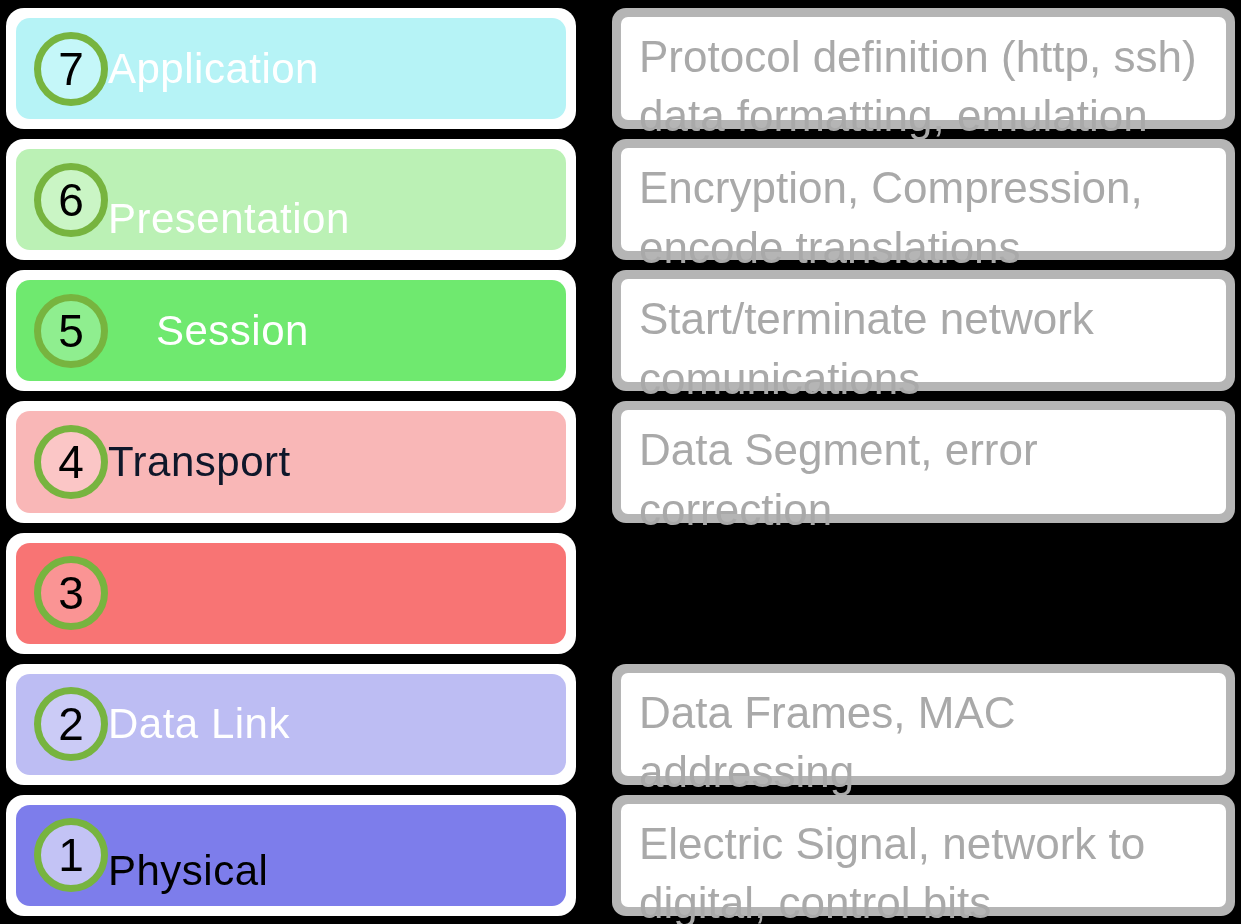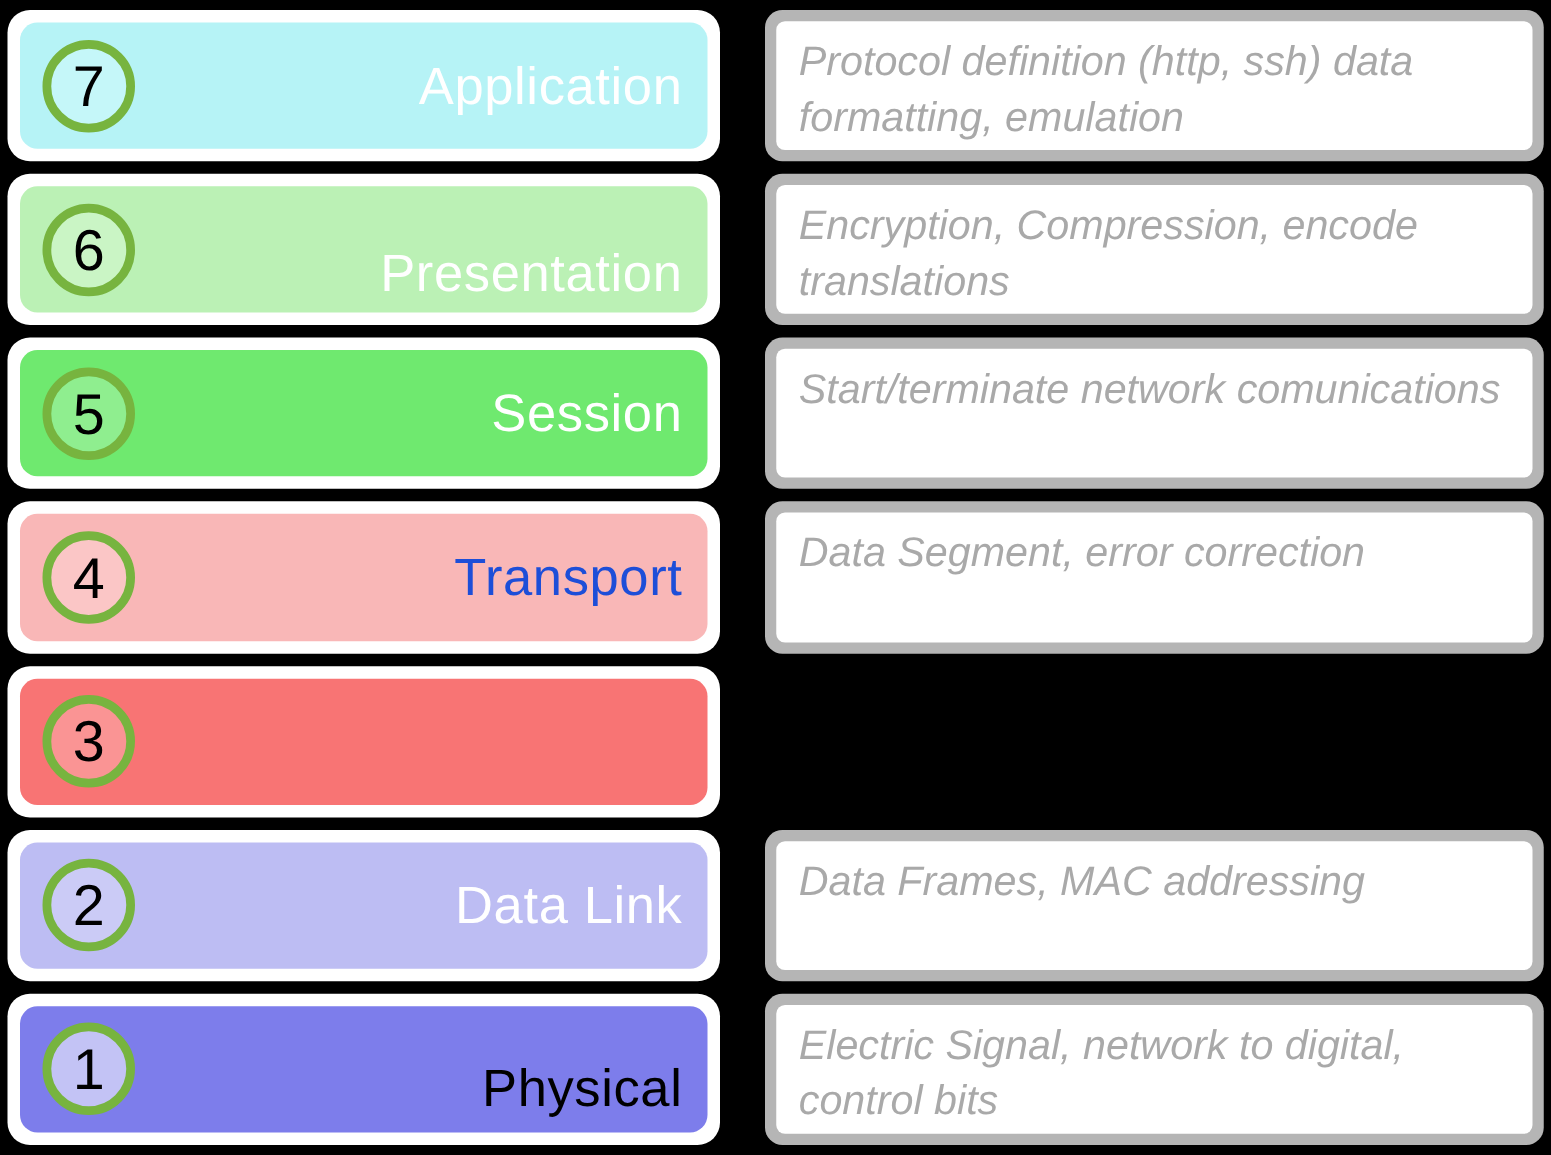--- a/index.html
+++ b/index.html
@@ -51,21 +51,21 @@
     display: flex;
     align-items: center;
     justify-content: center;
     font-size: 46px;
     color: #000000;
     flex: 0 0 auto;
     box-sizing: border-box;
   }
   .layer-name {
     flex: 1;
-    text-align: right;
+    text-align: left;
     font-size: 42px;
     letter-spacing: 0.5px;
   }
   
   .desc-box {
     box-sizing: border-box;
     flex: 1;
     background: #b5b5b5;
     border-radius: 14px;
     padding: 9px;
@@ -74,23 +74,22 @@
   .desc-inner {
     flex: 1;
     background: #ffffff;
     border-radius: 7px;
     display: flex;
     align-items: flex-start;
     padding: 10px 18px;
   }
   .desc-text {
     color: #a9a9a9;
-    font-size: 33px;
+    font-size: 44px;
     line-height: 1.35;
-    font-style: italic;
   }
 </style>
 </head>
 <body>
 
 <div class="canvas">
 
   <div class="row">
     <div class="layer-frame">
       <div class="bar" style="background: rgb(182, 243, 246);">
@@ -138,21 +137,21 @@
       </div>
     </div>
   </div>
 
   <div class="row">
     <div class="layer-frame">
       <div class="bar" style="background: rgb(249, 183, 183);">
         <div class="badge" style="background: rgb(251, 198, 198);">
             <span>4</span>
           </div>
-        <div class="layer-name" style="color: #1d4ed8;">Transport</div>
+        <div class="layer-name" style="color: #0f172a;">Transport</div>
       </div>
     </div>
     <div class="desc-box">
       <div class="desc-inner">
         <div class="desc-text">Data Segment, error correction</div>
       </div>
     </div>
   </div>
 
   <div class="row">

